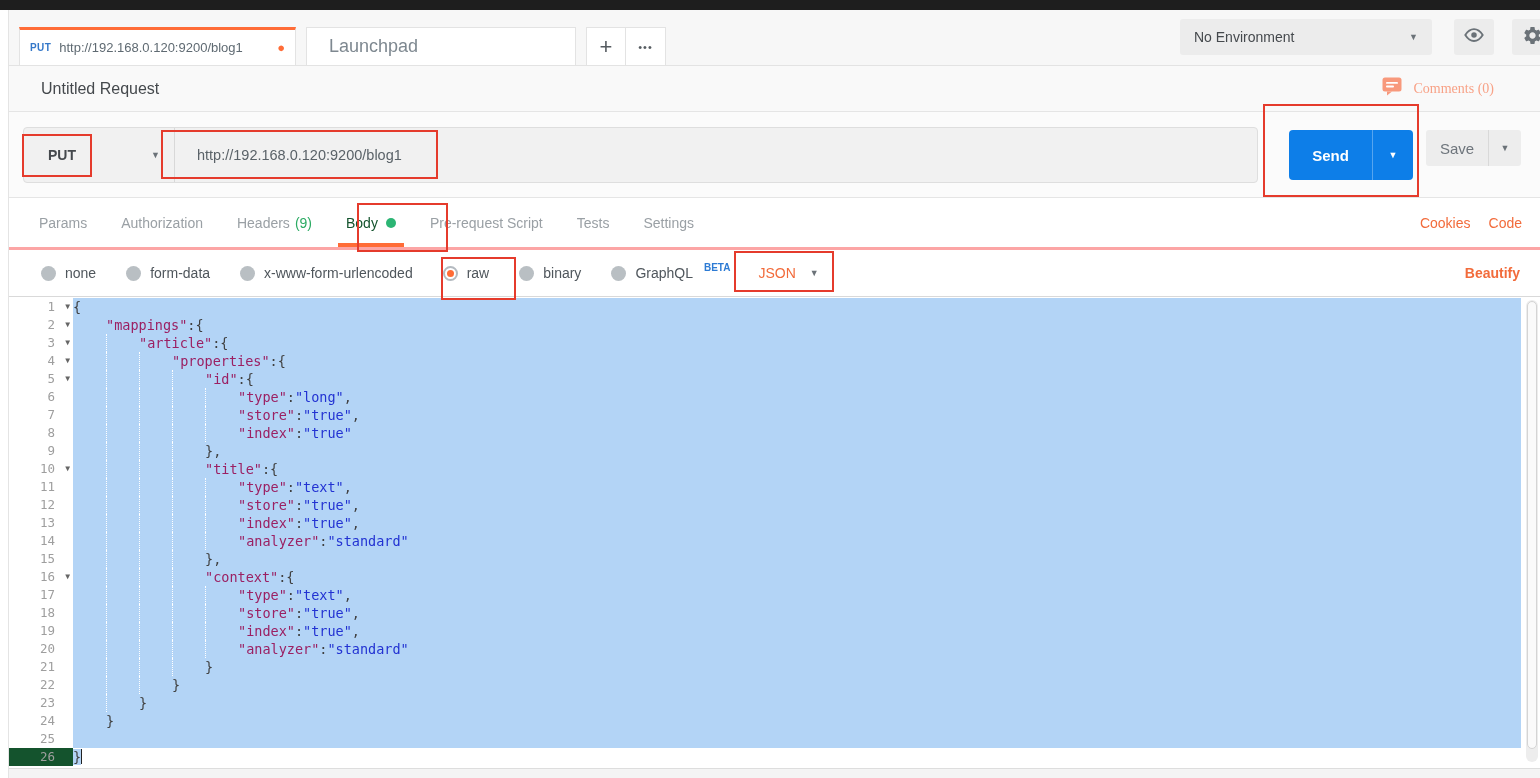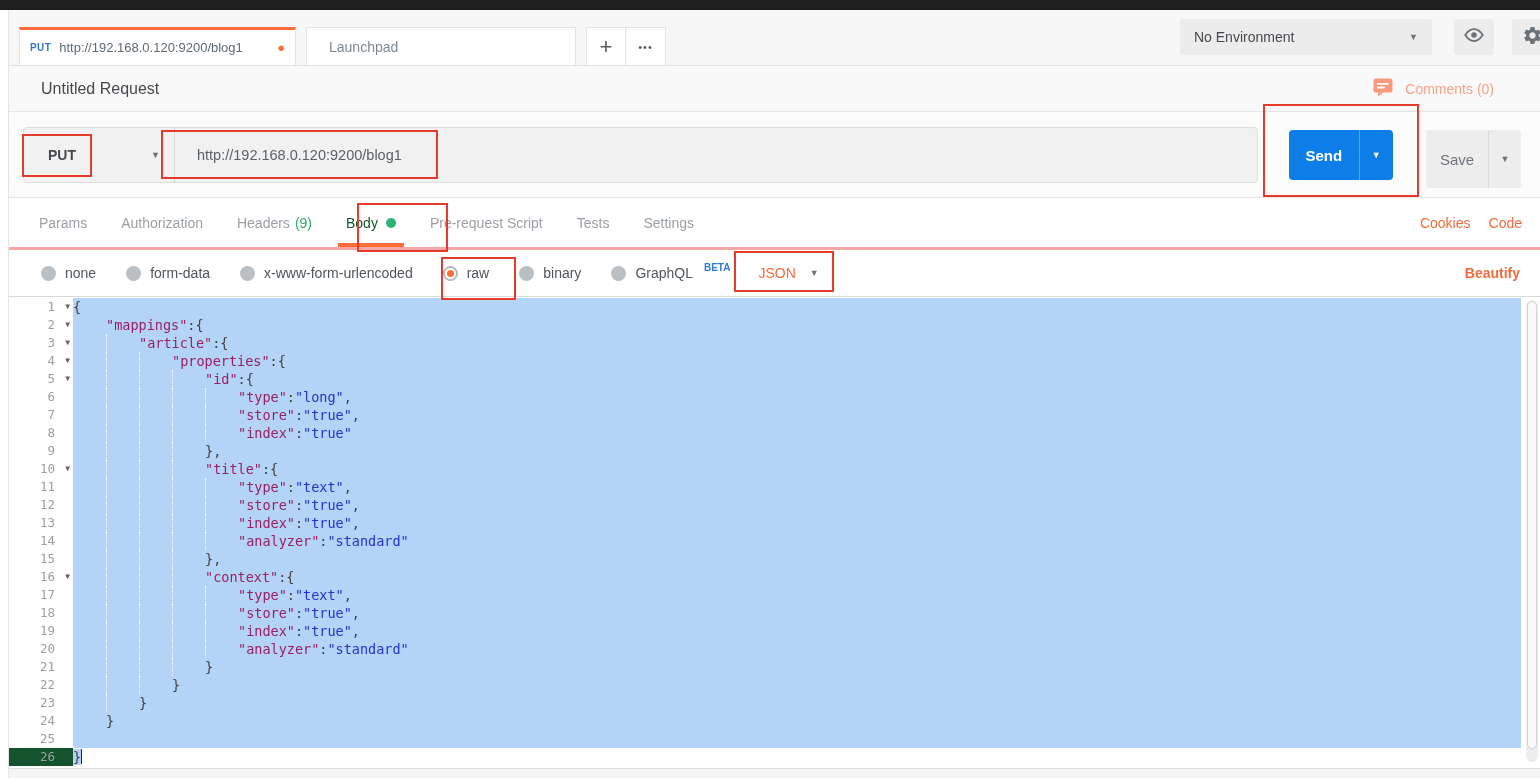--- a/index.html
+++ b/index.html
@@ -14,21 +14,21 @@
   
   #tabbar { position:absolute; left:9px; top:10px; right:0; height:56px; background:#f7f7f7;
     border-bottom:1px solid #e3e3e3; display:flex; align-items:flex-end; }
   .req-tab { width:277px; height:38px; background:#fff; border-top:3px solid #ff6c37;
     border-left:1px solid #e3e3e3; border-right:1px solid #e3e3e3; margin-left:10px;
     display:flex; align-items:center; padding:0 10px; }
   .req-tab .method { font-size:10px; font-weight:bold; color:#3578c9; letter-spacing:.4px; margin-right:8px; }
   .req-tab .url { font-size:13px; color:#5f6a72; flex:1; white-space:nowrap; overflow:hidden; }
   .req-tab .dot { color:#ff6c37; font-size:13px; margin-left:6px; }
   .launchpad-tab { width:270px; height:38px; background:#fff; border:1px solid #e3e3e3; border-bottom:none;
-    margin-left:10px; display:flex; align-items:center; padding-left:22px; font-size:14px; color:#7e8890; }
+    margin-left:10px; display:flex; align-items:center; padding-left:22px; font-size:18px; color:#7e8890; }
   .tabctl { height:38px; margin-left:10px; display:flex; }
   .tabctl .cell { width:40px; height:38px; background:#fff; border:1px solid #e3e3e3; border-bottom:none;
     display:flex; align-items:center; justify-content:center; color:#555b60; }
   .tabctl .cell + .cell { border-left:none; }
   .plus-glyph { font-size:22px; font-weight:300; line-height:1; }
   .more-glyph { font-size:11px; letter-spacing:1px; }
   #tabbar .spacer { flex:1; }
   .env-select { width:252px; height:36px; background:#ececec; border-radius:3px; margin-bottom:10px;
     display:flex; align-items:center; padding:0 14px; font-size:14px; color:#45494d;justify-content:flex-end; }
   .env-select .chev { margin-left:auto; }
@@ -36,40 +36,40 @@
   .iconbtn { width:40px; height:36px; background:#ececec; border-radius:3px; margin-bottom:10px;
     display:flex; align-items:center; justify-content:center; }
   #eye-btn { margin-left:22px; }
   #gear-btn { margin-left:18px; margin-right:-12px; }
 
   
   #titlerow { position:absolute; left:9px; top:66px; right:0; height:46px; background:#f9f9f9;
     border-bottom:1px solid #e5e5e5; display:flex; align-items:center; }
   #titlerow .title { margin-left:32px; font-size:16px; color:#45494d; }
   .comments { margin-left:auto; margin-right:46px; display:flex; align-items:center; gap:12px;
-    font-size:14px; color:#f8a287; }
+    font-size:14px; color:#f8a287;font-family:Liberation Serif, serif; }
 
   
   #requestrow { position:absolute; left:9px; top:112px; right:0; height:86px; background:#fbfbfb;
     border-bottom:1px solid #e5e5e5; }
   .urlbar { position:absolute; left:14px; top:15px; width:1235px; height:56px; background:#f1f1f1;
     border:1px solid #dedede; border-radius:4px; display:flex; align-items:center; }
   .urlbar .method-box { width:150px; display:flex; align-items:center; padding-left:24px; align-self:stretch; }
   .urlbar .method-box .m { font-size:14px; font-weight:600; color:#45494d; }
   .urlbar .method-box .chev { margin-left:auto; margin-right:14px; }
   .urlbar .vsep { width:1px; align-self:stretch; background:#d8d8d8; }
   .urlbar .u { padding-left:22px; font-size:14.5px; color:#5a6268; }
-  .send-btn { position:absolute; left:1280px; top:18px; width:104px; height:50px; background:#0d7ee8;
+  .send-btn { position:absolute; left:1280px; top:18px; width:124px; height:50px; background:#0d7ee8;
     border-radius:4px; display:flex; color:#fff; }
   .send-btn .txt { width:83px; display:flex; align-items:center; justify-content:center;
     font-size:15px; font-weight:600; }
   .send-btn .arr { width:41px; border-left:1px solid rgba(255,255,255,.3); display:flex;
     align-items:center; justify-content:center; }
   .send-btn .arr .chev { color:#fff; }
-  .save-btn { position:absolute; left:1417px; top:18px; width:95px; height:58px; background:#ededed;
+  .save-btn { position:absolute; left:1417px; top:18px; width:95px; height:36px; background:#ededed;
     border-radius:3px; display:flex; color:#6e757c; }
   .save-btn .txt { width:62px; display:flex; align-items:center; justify-content:center; font-size:15px; }
   .save-btn .arr { width:33px; border-left:1px solid #d9d9d9; display:flex; align-items:center; justify-content:center; }
 
   
   #tabsrow { position:absolute; left:9px; top:198px; right:0; height:52px; background:#fff;
     border-bottom:3px solid #fca5a5; display:flex; align-items:center; }
   #subtabs { display:flex; align-items:center; margin-left:28px; gap:30px; height:100%; }
   .subtab { font-size:14px; color:#9aa0a5; height:100%; display:flex; align-items:center; position:relative; padding:0 2px; }
   .subtab .cnt { color:#2bab63; margin-left:5px; }

